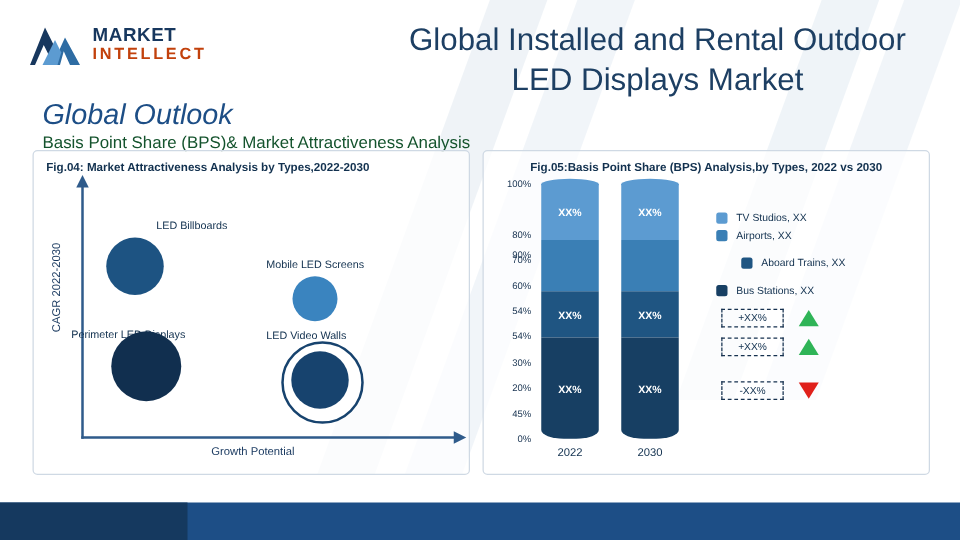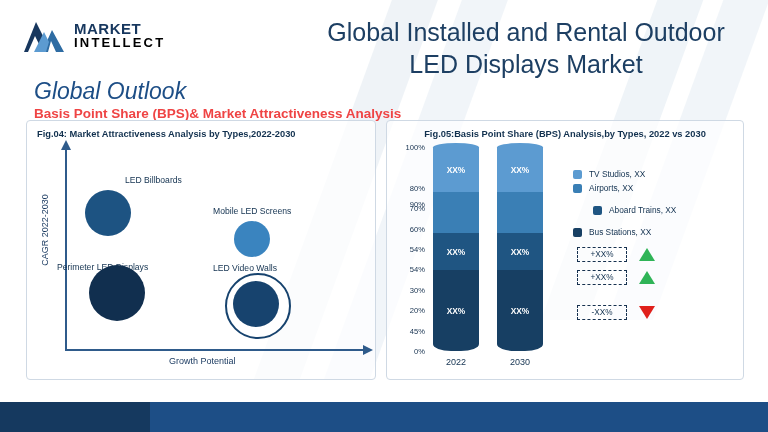--- a/index.html
+++ b/index.html
@@ -53,21 +53,21 @@
     line-height: 1.02;
     letter-spacing: 0.5px;
   }
   .logo-text .l1, .logo-text .l2, .logo-text .l3 {
     font-weight: bold;
     color: #17375e;
     display: block;
   }
   .logo-text .l1 { font-size: 15px; }
   .logo-text .l2 { font-size: 15px; }
-  .logo-text .l3 { font-size: 13px; color: #000000; letter-spacing: 2.2px; }
+  .logo-text .l3 { font-size: 13px; color: #c2410c; letter-spacing: 2.2px; }
 
   
   .main-title {
     position: absolute;
     left: 300px;
     top: 16px;
     width: 452px;
     text-align: center;
     font-size: 25px;
     line-height: 1.28;
@@ -82,22 +82,22 @@
     top: 78px;
     font-size: 23px;
     font-style: italic;
     color: #1d4e86;
   }
   .bps-sub {
     position: absolute;
     left: 34px;
     top: 106px;
     font-size: 13.5px;
-    font-weight: bold;
-    color: #ef4444;
+    font-weight: normal;
+    color: #14532d;
   }
 
   
   .panel {
     position: absolute;
     border: 1px solid #cfd9e4;
     border-radius: 4px;
     background: rgba(255,255,255,0.72);
   }
   .panel-left { left: 26px; top: 120px; width: 348px; height: 258px; }

